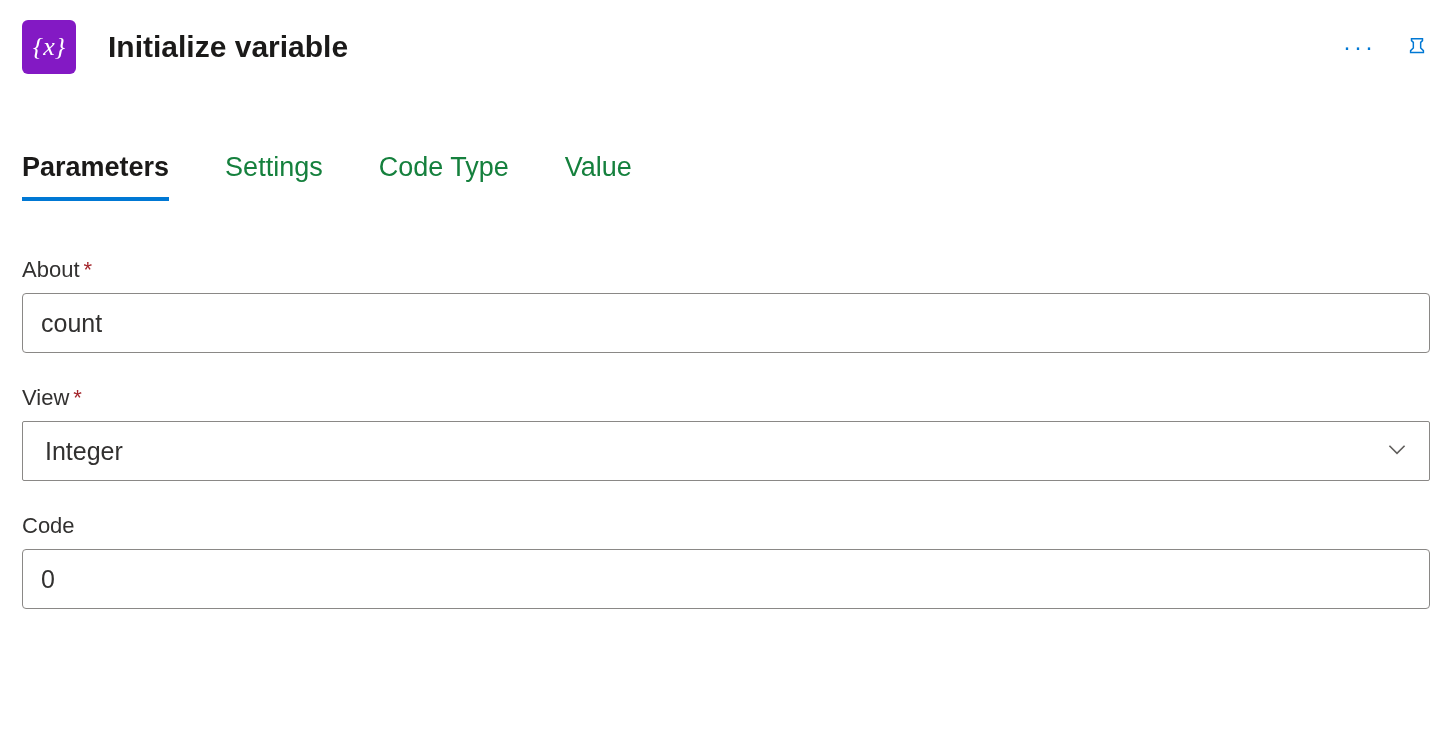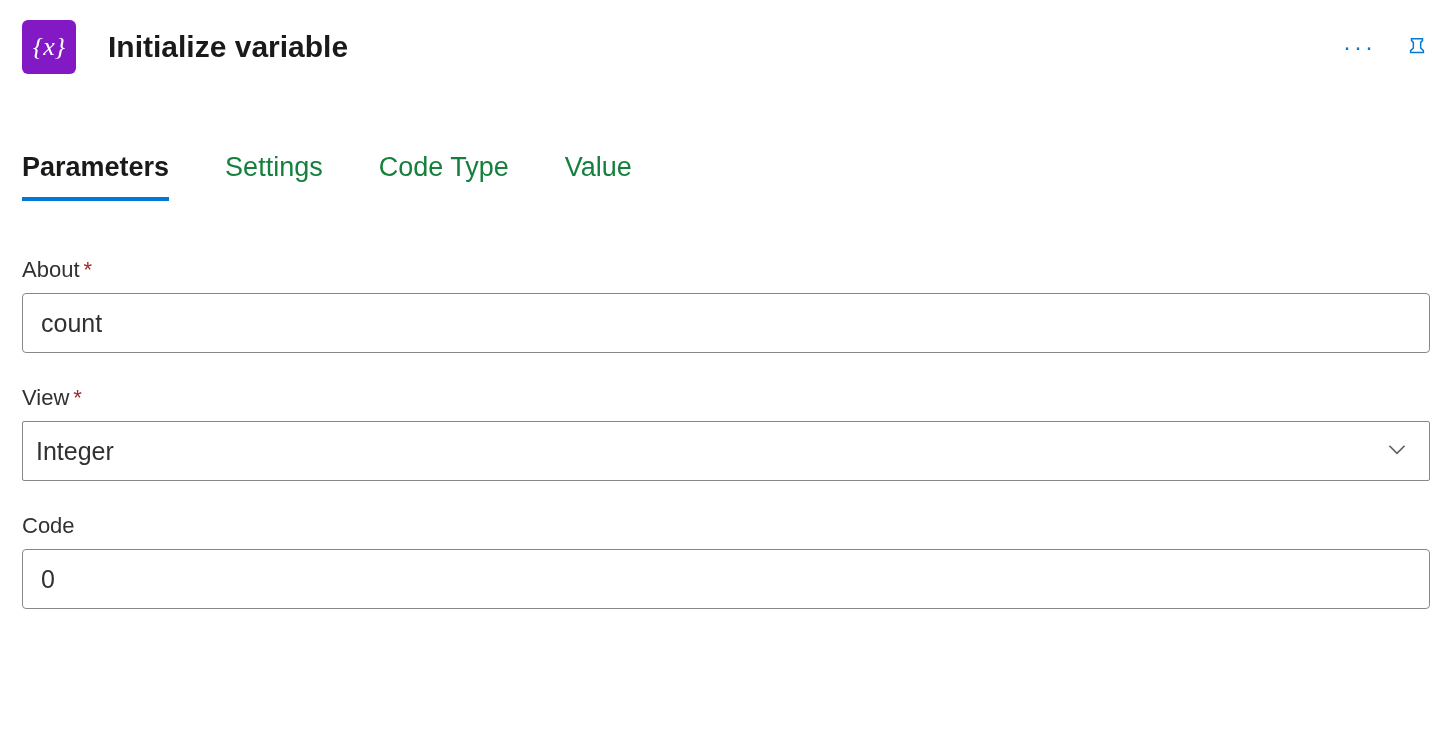--- a/index.html
+++ b/index.html
@@ -128,21 +128,21 @@
     }
     .select-wrapper {
       position: relative;
       width: 100%;
     }
     .select-input {
       width: 100%;
       height: 60px;
       border: 1px solid #8a8886;
       border-radius: 2px;
-      padding: 0 50px 0 13px;
+      padding: 0 50px 0 22px;
       font-size: 25px;
       color: #323130;
       font-family: inherit;
       background: #ffffff;
       outline: none;
       appearance: none;
       cursor: pointer;
       display: flex;
       align-items: center;
       text-align: left;

